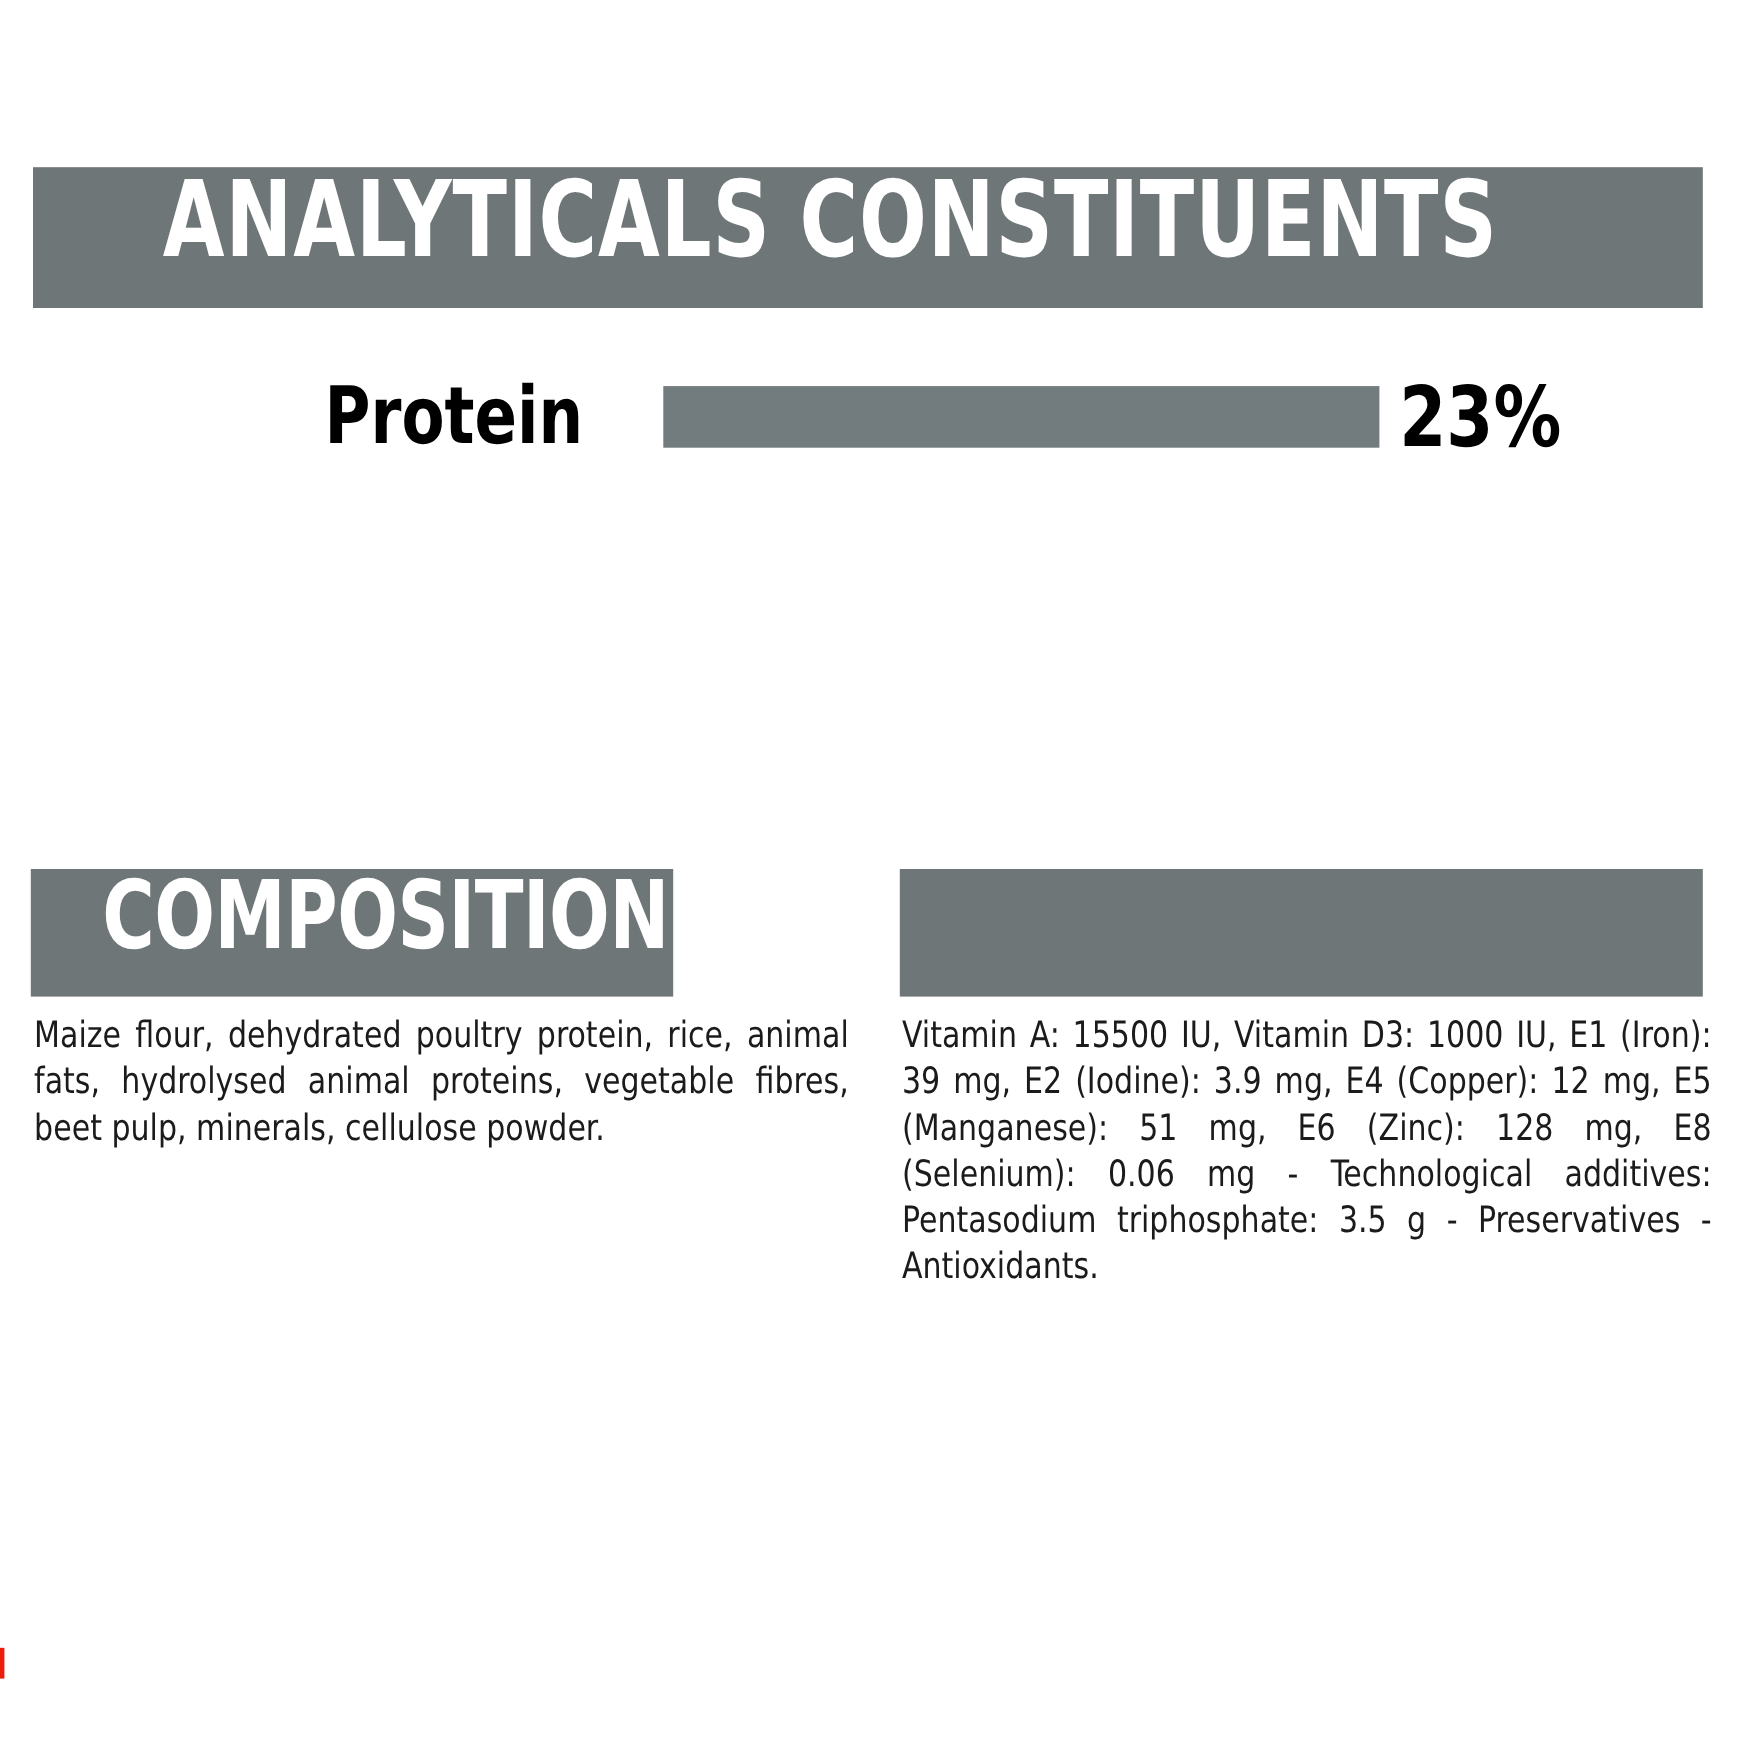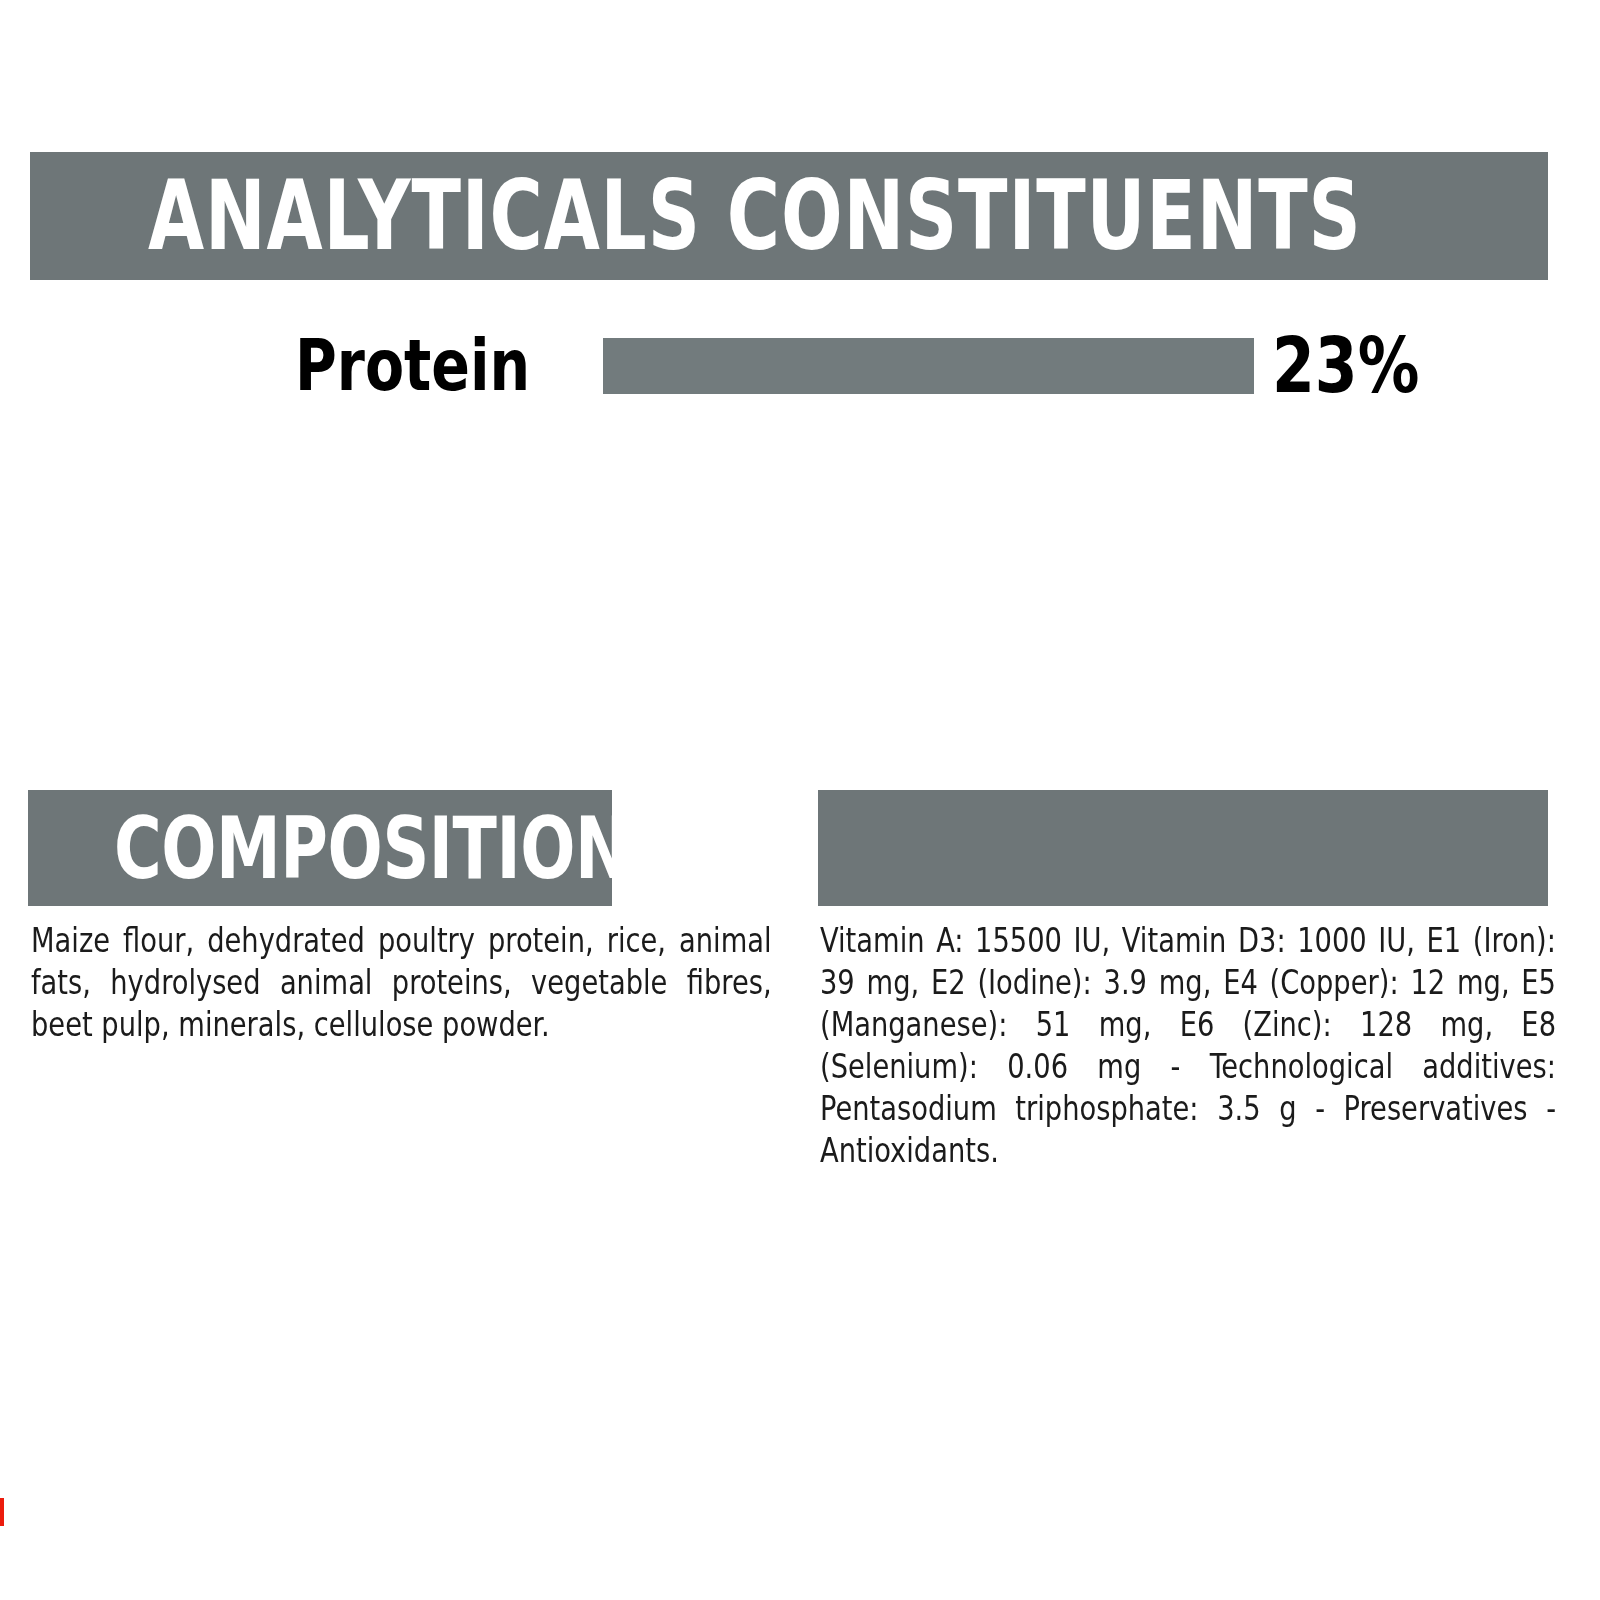--- a/index.html
+++ b/index.html
@@ -14,21 +14,21 @@
     overflow: hidden;
     font-family: "Liberation Sans", sans-serif;
     -webkit-font-smoothing: antialiased;
   }
 
   
   .banner {
     position: absolute;
     background: #6e7678;
     display: flex;
-    align-items: center;
+    align-items: flex-start;
     box-sizing: border-box;
   }
   .banner-text {
     color: #ffffff;
     font-family: "Liberation Sans Narrow", "DejaVu Sans Condensed", "Liberation Sans", sans-serif;
     font-weight: bold;
     letter-spacing: -0.5px;
     white-space: nowrap;
     transform: scaleX(0.84);
     transform-origin: left center;
@@ -45,21 +45,21 @@
     font-size: 96px;
     line-height: 96px;
     letter-spacing: 1px;
   }
 
   #composition-banner {
     left: 28px;
     top: 790px;
     width: 584px;
     height: 116px;
-    padding-left: 86px;
+    padding-left: 65px;
   }
   #composition-banner .banner-text {
     font-size: 86px;
     line-height: 86px;
   }
 
   #additives-banner {
     left: 818px;
     top: 790px;
     width: 730px;
@@ -96,20 +96,21 @@
   
   #constituents-chart {
     position: absolute;
     left: 0;
     top: 318px;
     width: 1600px;
   }
   .constituent-row {
     position: relative;
     height: 95px;
+    margin-top: 13px;
   }
   .constituent-label {
     position: absolute;
     right: 1070px;  
     top: 0;
     height: 95px;
     line-height: 95px;
     color: #000000;
     font-family: "Liberation Sans Narrow", "DejaVu Sans Condensed", "Liberation Sans", sans-serif;
     font-weight: bold;

